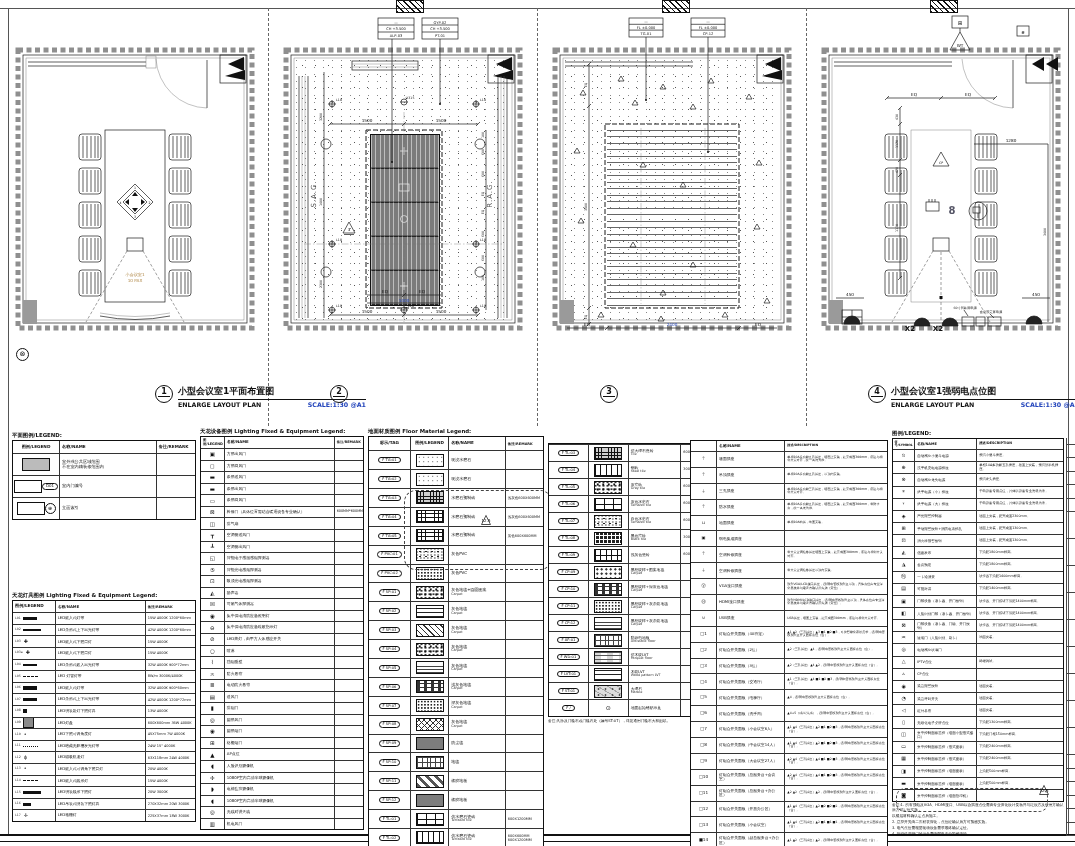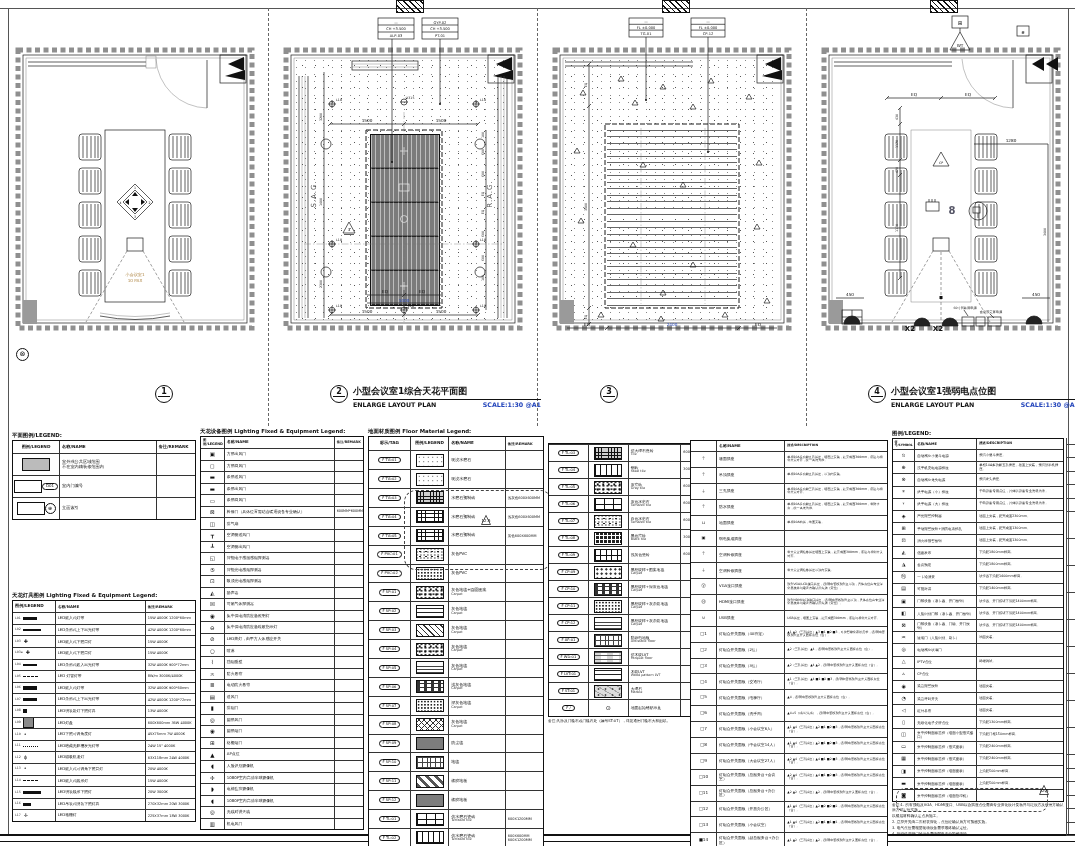--- a/index.html
+++ b/index.html
@@ -473,30 +473,30 @@
       <line x1="152" y1="298" x2="156" y2="304"></line>
         <text x="153" y="297" class="s32" text-anchor="start">60寸智能屏电源</text>
       <line x1="178" y1="302" x2="182" y2="306"></line>
         <text x="179" y="301" class="s32" text-anchor="start">会议预定屏电源</text>
       <path d="M 214 312 A 8 8 0 0 1 230 312 Z" class="domef"></path>
     </svg>
   </div>
 
   <div class="ptitle" style="left:155px">
     <div class="tnum"><span>1</span></div>
-  </div>
-  <div class="ptitle" style="left:330px">
-    <div class="tnum"><span>2</span></div>
     <div>
-        <div class="tzh">小型会议室1综合天花平面图</div>
+        <div class="tzh">小型会议室1平面布置图</div>
       <div class="trow">
           <span>ENLARGE LAYOUT PLAN</span>
           <span class="tscale">SCALE:1:30 @A1</span>
         </div>
       </div>
+  </div>
+  <div class="ptitle" style="left:330px">
+    <div class="tnum"><span>2</span></div>
   </div>
   <div class="ptitle" style="left:600px">
     <div class="tnum"><span>3</span></div>
   </div>
   <div class="ptitle" style="left:868px">
     <div class="tnum"><span>4</span></div>
     <div>
         <div class="tzh">小型会议室1强弱电点位图</div>
       <div class="trow">
           <span>ENLARGE LAYOUT PLAN</span>

